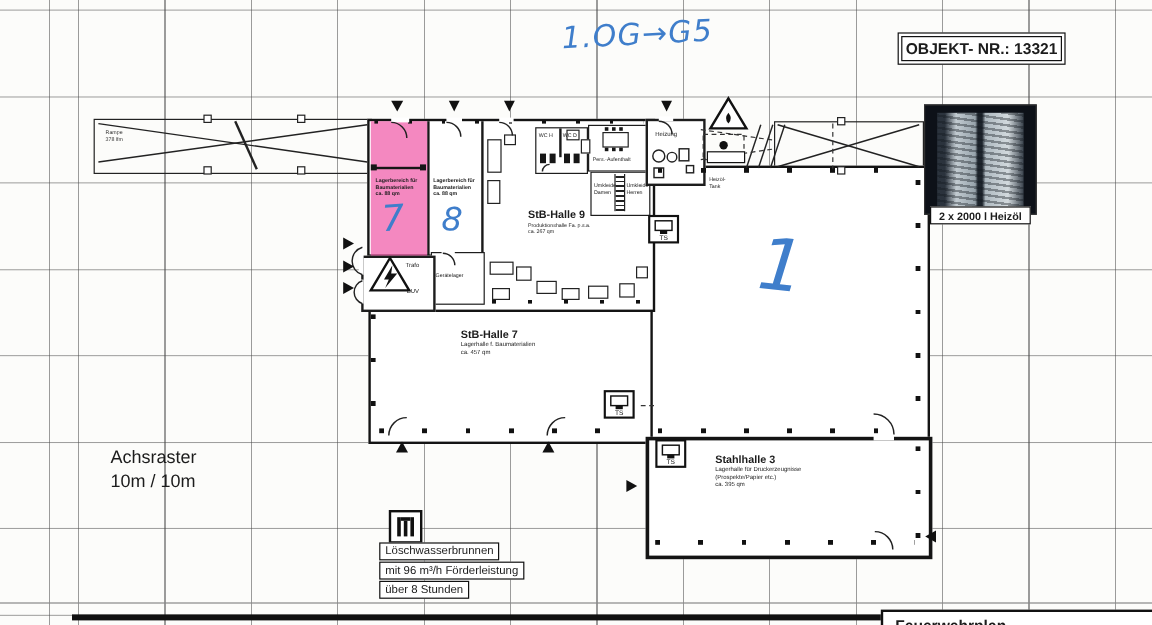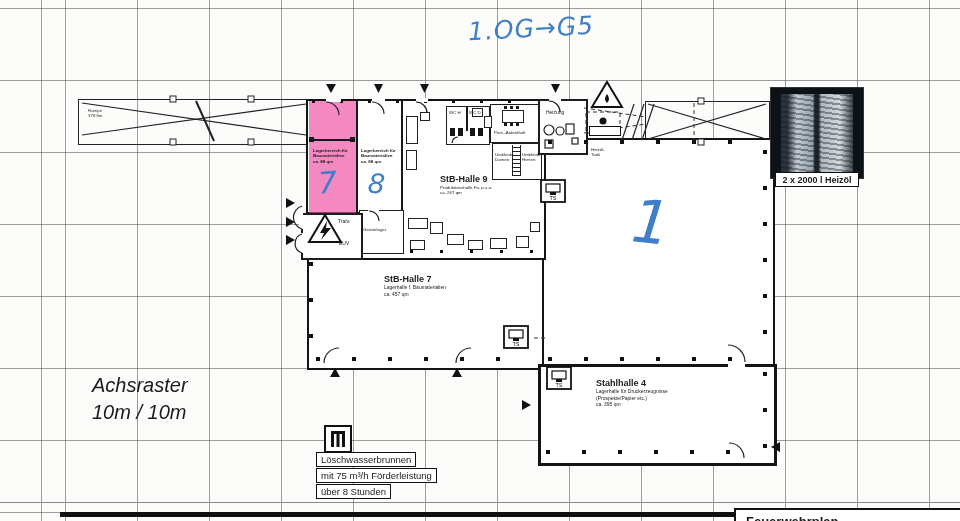--- a/index.html
+++ b/index.html
@@ -102,21 +102,21 @@
 Baumaterialien
 ca. 88 qm</div>
   <div class="hand" style="left:368px;top:170px;font-size:27px;transform:rotate(4deg);">8</div>
 
   <div class="lbl b" style="left:440px;top:174px;font-size:9px;">StB-Halle 9</div>
   <div class="lbl micro" style="left:440px;top:185px;">Produktionshalle Fa. p.s.a.
 ca. 267 qm</div>
   <div class="lbl b" style="left:384px;top:274px;font-size:9px;">StB-Halle 7</div>
   <div class="lbl s5" style="left:384px;top:285px;">Lagerhalle f. Baumaterialien
 ca. 457 qm</div>
-  <div class="lbl b" style="left:596px;top:378px;font-size:9px;">Stahlhalle 4</div>
+  <div class="lbl b" style="left:596px;top:378px;font-size:9px;">Stahlhalle 3</div>
   <div class="lbl s5" style="left:596px;top:389px;">Lagerhalle für Druckerzeugnisse
 (Prospekte/Papier etc.)
 ca. 395 qm</div>
   <div class="hand" style="left:632px;top:192px;font-size:60px;transform:rotate(6deg);">1</div>
 
   <div class="mrect" style="left:406px;top:116px;width:10px;height:26px;"></div>
   <div class="mrect" style="left:406px;top:150px;width:9px;height:18px;"></div>
   <div class="mrect" style="left:420px;top:112px;width:8px;height:7px;"></div>
   <div class="mrect" style="left:472px;top:108px;width:9px;height:7px;"></div>
   <div class="mrect" style="left:484px;top:116px;width:6px;height:10px;"></div>
@@ -245,26 +245,29 @@
       <rect x="336.5" y="434" width="3" height="13" fill="#111"></rect>
       <rect x="334" y="431" width="8" height="3" fill="#111"></rect>
     </g>
   </svg>
 
   <div class="boxed lbl" style="left:589px;top:126px;width:30px;height:8px;border-width:0.5px;z-index:6;">
     <span class="micro" style="display:block;margin:0 0 0 1px;">Heizöl-Tank</span>
   </div>
 
   <div class="boxed" style="left:316px;top:452px;padding:1px 4px;font-size:9.5px;">Löschwasserbrunnen</div>
-  <div class="boxed" style="left:316px;top:468px;padding:1px 4px;font-size:9.5px;">mit 75 m³/h Förderleistung</div>
+  <div class="boxed" style="left:316px;top:468px;padding:1px 4px;font-size:9.5px;">mit 96 m³/h Förderleistung</div>
   <div class="boxed" style="left:316px;top:484px;padding:1px 4px;font-size:9.5px;">über 8 Stunden</div>
 
-  <div class="lbl" style="left:92px;top:372px;font-size:20px;line-height:1.35;font-style:italic;">Achsraster
+  <div class="lbl" style="left:92px;top:372px;font-size:15px;line-height:1.35;">Achsraster
 10m / 10m</div>
 
+  <div class="boxed" style="left:748px;top:27px;width:138px;height:25px;border-width:1.5px;">
+    <div style="position:absolute;inset:2px;border:1.5px solid #111;display:flex;align-items:center;justify-content:center;font-size:13px;font-weight:bold;white-space:nowrap;">OBJEKT- NR.: 13321</div>
+  </div>
 
   <div class="hand" style="left:468px;top:16px;font-size:25px;transform:rotate(-3deg);letter-spacing:1px;">1.OG→G5</div>
 
   <div class="photo" style="left:770px;top:87px;width:92px;height:90px;">
     <div class="photo-inner"></div>
     <div class="photo-grain"></div>
   </div>
   <div class="boxed" style="left:775px;top:172px;width:82px;height:13px;border-width:1.5px;display:flex;align-items:center;justify-content:center;font-size:9px;font-weight:bold;white-space:nowrap;">2 x 2000 l Heizöl</div>
 
   <div class="abs" style="left:0;top:502px;width:960px;height:1px;background:#888;z-index:6;"></div>

